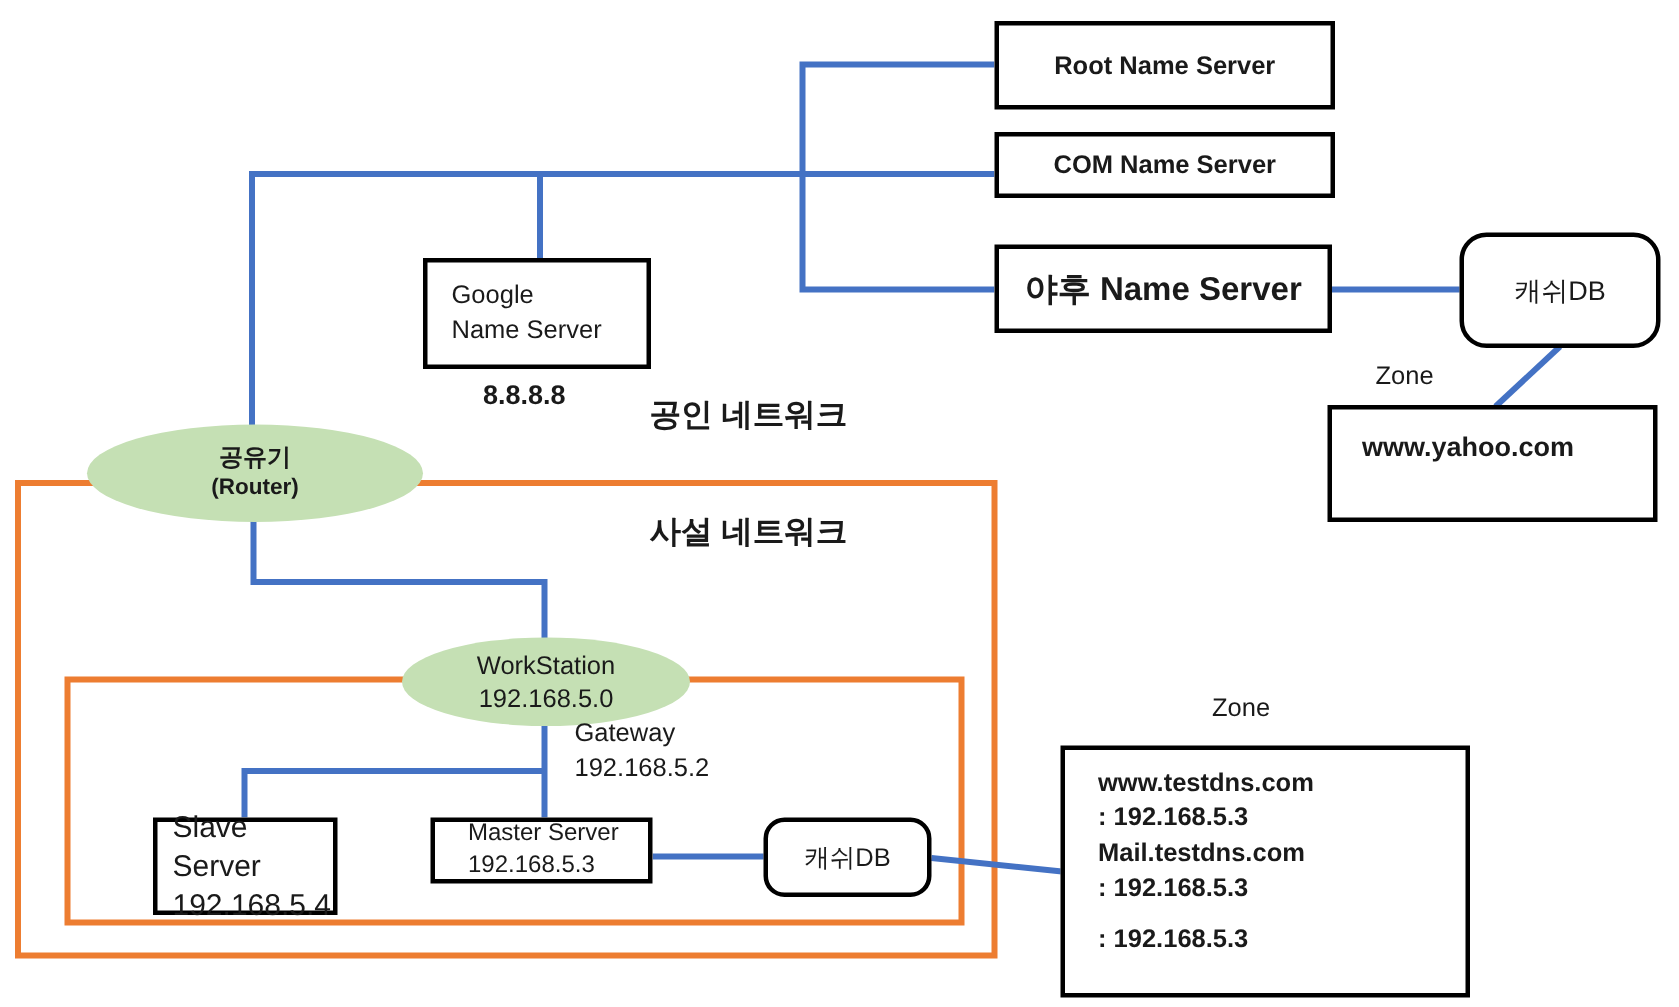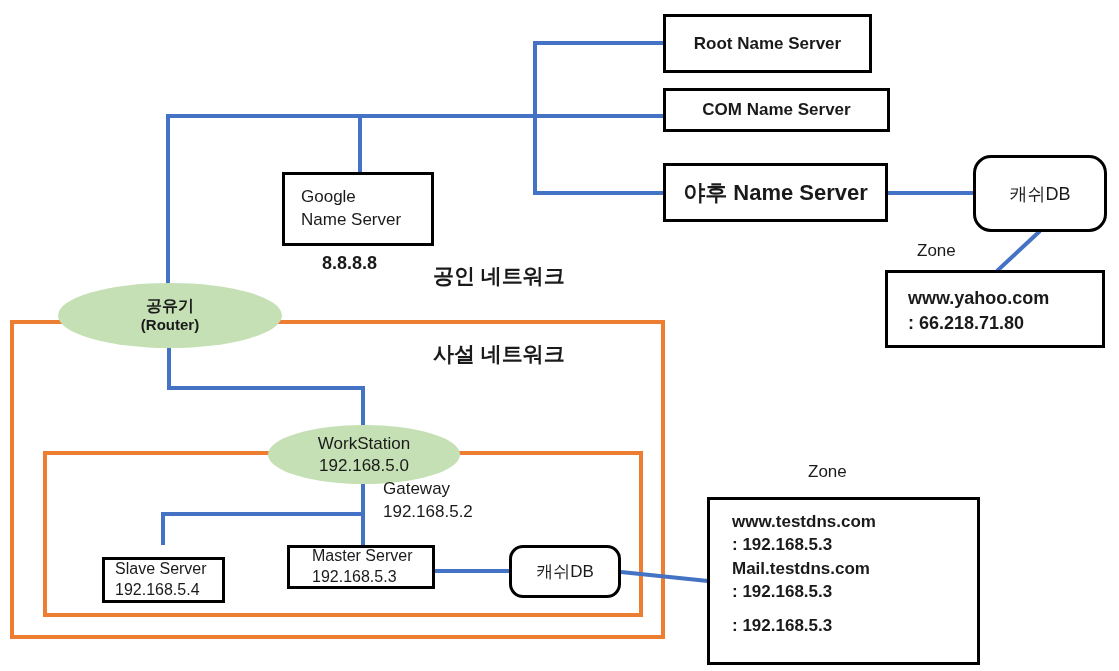--- a/index.html
+++ b/index.html
@@ -53,21 +53,21 @@
 
   <div class="ellipse" style="left:58px;top:283px;width:224px;height:65px;font-size:16px;font-weight:bold;">
     <div>공유기</div>
     <div style="font-size:15px;">(Router)</div>
   </div>
   <div class="ellipse" style="left:268px;top:425px;width:192px;height:59px;font-size:17px;">
     <div>WorkStation</div>
     <div>192.168.5.0</div>
   </div>
 
-  <div class="node-box center" style="left:663px;top:14px;width:209px;height:59px;font-size:17px;font-weight:bold;">
+  <div class="node-box center" style="left:663px;top:14px;width:227px;height:59px;font-size:17px;font-weight:bold;">
     <div>Root Name Server</div>
   </div>
   <div class="node-box center" style="left:663px;top:88px;width:227px;height:44px;font-size:17px;font-weight:bold;">
     <div>COM Name Server</div>
   </div>
   <div class="node-box center" style="left:663px;top:163px;width:225px;height:59px;font-size:22px;font-weight:bold;">
     <div>야후 Name Server</div>
   </div>
 
   <div class="node-box" style="left:282px;top:172px;width:152px;height:74px;font-size:17px;padding-left:16px;line-height:1.35;">
@@ -77,40 +77,39 @@
   <div class="lbl b" style="left:322px;top:253px;font-size:18px;">8.8.8.8</div>
 
   <div class="lbl b" style="left:433px;top:262px;font-size:21px;">공인 네트워크</div>
   <div class="lbl b" style="left:433px;top:340px;font-size:21px;">사설 네트워크</div>
 
   <div class="lbl" style="left:383px;top:478px;font-size:17px;line-height:1.35;z-index:5;">
     <div>Gateway</div>
     <div>192.168.5.2</div>
   </div>
 
-  <div class="node-box" style="left:102px;top:545px;width:123px;height:46px;font-size:16px;padding-left:10px;line-height:1.3;margin-top:12px;">
+  <div class="node-box" style="left:102px;top:545px;width:123px;height:65px;font-size:20px;padding-left:10px;line-height:1.3;">
     <div>Slave Server</div>
     <div>192.168.5.4</div>
   </div>
   <div class="node-box" style="left:287px;top:545px;width:148px;height:44px;font-size:16px;padding-left:22px;line-height:1.3;">
     <div>Master Server</div>
     <div>192.168.5.3</div>
   </div>
 
   <div class="node-box center rounded" style="left:973px;top:155px;width:134px;height:77px;font-size:18px;border-radius:18px;">
     <div>캐쉬DB</div>
   </div>
   <div class="node-box center rounded" style="left:509px;top:545px;width:112px;height:53px;font-size:17px;border-radius:14px;">
     <div>캐쉬DB</div>
   </div>
 
   <div class="lbl" style="left:917px;top:241px;font-size:17px;">Zone</div>
   <div class="zone-box" style="left:885px;top:270px;width:220px;height:78px;font-size:18px;padding:13px 0 0 20px;">
     <div class="zl">www.yahoo.com</div>
-    <div class="zl">: 66.218.71.80</div>
   </div>
 
   <div class="lbl" style="left:808px;top:462px;font-size:17px;">Zone</div>
   <div class="zone-box" style="left:707px;top:497px;width:273px;height:168px;font-size:17px;padding:10px 0 0 22px;">
     <div>
       <div class="zl">www.testdns.com</div>
       <div class="zl">: 192.168.5.3</div>
       <div class="zl">Mail.testdns.com</div>
       <div class="zl">: 192.168.5.3</div>
     </div>

